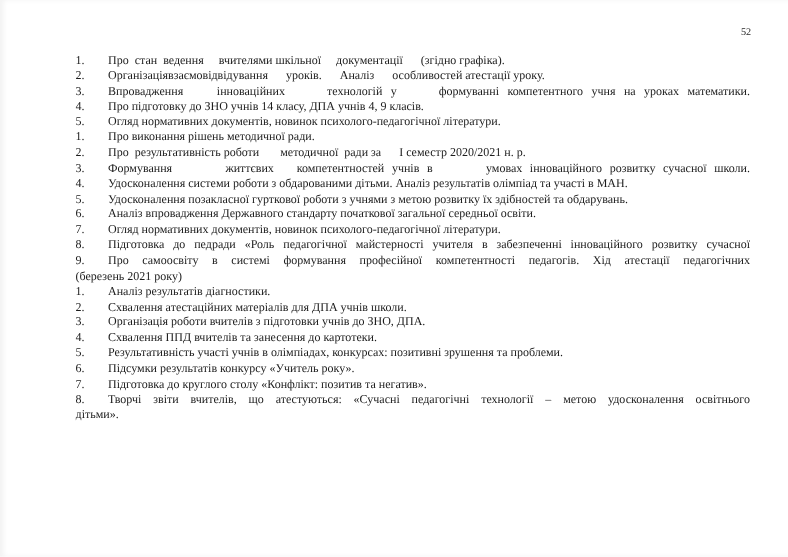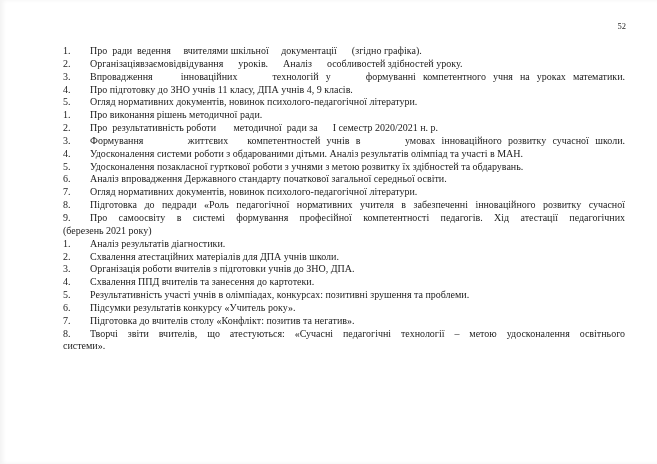--- a/index.html
+++ b/index.html
@@ -55,33 +55,33 @@
   }
 </style>
 </head>
 <body>
 
 <div class="page">
   <span class="pageno">52</span>
   <div class="content">
       <div class="line">
         <span class="num">1.</span>
-        <span class="txt">Про  ради  ведення     вчителями шкільної     документації      (згідно графіка).</span>
+        <span class="txt">Про  стан  ведення     вчителями шкільної     документації      (згідно графіка).</span>
       </div>
       <div class="line">
         <span class="num">2.</span>
-        <span class="txt">Організаціявзаємовідвідування      уроків.      Аналіз      особливостей здібностей уроку.</span>
+        <span class="txt">Організаціявзаємовідвідування      уроків.      Аналіз      особливостей атестації уроку.</span>
       </div>
       <div class="line">
         <span class="num">3.</span>
         <span class="txt j">Впровадження    інноваційних     технологій у     формуванні компетентного учня на уроках математики.</span>
       </div>
       <div class="line">
         <span class="num">4.</span>
-        <span class="txt">Про підготовку до ЗНО учнів 11 класу, ДПА учнів 4, 9 класів.</span>
+        <span class="txt">Про підготовку до ЗНО учнів 14 класу, ДПА учнів 4, 9 класів.</span>
       </div>
       <div class="line">
         <span class="num">5.</span>
         <span class="txt">Огляд нормативних документів, новинок психолого-педагогічної літератури.</span>
       </div>
       <div class="line">
         <span class="num">1.</span>
         <span class="txt">Про виконання рішень методичної ради.</span>
       </div>
       <div class="line">
@@ -103,21 +103,21 @@
       <div class="line">
         <span class="num">6.</span>
         <span class="txt">Аналіз впровадження Державного стандарту початкової загальної середньої освіти.</span>
       </div>
       <div class="line">
         <span class="num">7.</span>
         <span class="txt">Огляд нормативних документів, новинок психолого-педагогічної літератури.</span>
       </div>
       <div class="line">
         <span class="num">8.</span>
-        <span class="txt j">Підготовка до педради «Роль педагогічної нормативних учителя в забезпеченні інноваційного розвитку сучасної</span>
+        <span class="txt j">Підготовка до педради «Роль педагогічної майстерності учителя в забезпеченні інноваційного розвитку сучасної</span>
       </div>
       <div class="line">
         <span class="num">9.</span>
         <span class="txt j">Про самоосвіту в системі формування професійної компетентності педагогів. Хід атестації педагогічних</span>
       </div>
       <div class="line">
         <span class="full">(березень 2021 року)</span>
       </div>
       <div class="line">
         <span class="num">1.</span>
@@ -138,23 +138,23 @@
       <div class="line">
         <span class="num">5.</span>
         <span class="txt">Результативність участі учнів в олімпіадах, конкурсах: позитивні зрушення та проблеми.</span>
       </div>
       <div class="line">
         <span class="num">6.</span>
         <span class="txt">Підсумки результатів конкурсу «Учитель року».</span>
       </div>
       <div class="line">
         <span class="num">7.</span>
-        <span class="txt">Підготовка до вчителів столу «Конфлікт: позитив та негатив».</span>
+        <span class="txt">Підготовка до круглого столу «Конфлікт: позитив та негатив».</span>
       </div>
       <div class="line">
         <span class="num">8.</span>
         <span class="txt j">Творчі звіти вчителів, що атестуються: «Сучасні педагогічні технології – метою удосконалення освітнього</span>
       </div>
       <div class="line">
-        <span class="full">системи».</span>
+        <span class="full">дітьми».</span>
       </div>
     </div>
 </div>
 
 </body></html>

